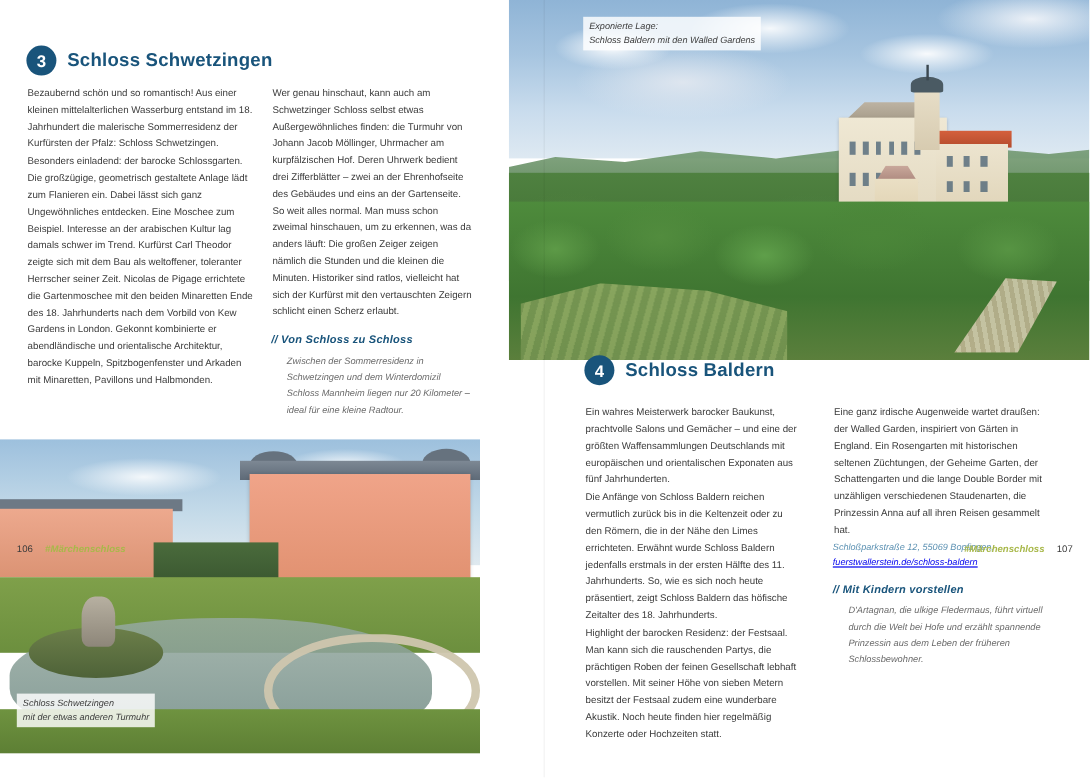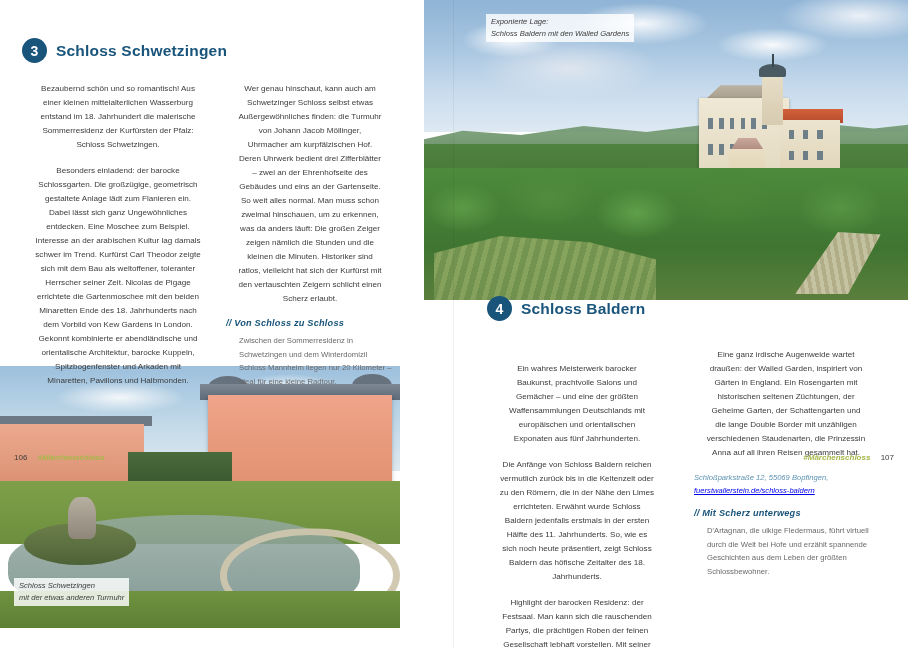--- a/index.html
+++ b/index.html
@@ -174,21 +174,21 @@
   }
   #photo-schwetzingen .grass-bottom {
     position:absolute; left:0; bottom:0; width:100%; height:14%;
     background: linear-gradient(#6f9340, #5d7f34);
   }
 
   
   .col { position: absolute; }
   p.body {
     font-size: 8.1px; line-height: 14.0px; color: #3b3b3b;
-    text-align: center; margin: 12px;
+    text-align: left; margin: 1px;
   }
   p.body + p.body { margin-top: 0; }
 
   .head-row { display:flex; align-items:center; gap:9px; }
   .badge {
     width: 25px; height: 25px; border-radius: 50%;
     background: #19547b; color: #fff;
     font-size: 14px; font-weight: bold;
     display:flex; align-items:center; justify-content:center;
     flex: 0 0 auto;
@@ -203,21 +203,21 @@
     color: #5d92b3;
   }
   .source .link { text-decoration: underline; display:block; }
 
   .callout { margin-top: 11px; }
   .callout-title {
     font-size: 9.2px; font-weight: bold; font-style: italic;
     color: #19547b; letter-spacing: .2px; margin-bottom: 6px;
   }
   .callout-body {
-    font-size: 7.7px; line-height: 13.6px; 
+    font-size: 7.7px; line-height: 13.6px; font-style: italic;
     color: #6a6a6a; padding-left: 13px;
   }
 
   
   .caption {
     position:absolute;
     background: rgba(255,255,255,.82);
     padding: 2px 5px 3px 5px;
     font-size: 7.6px; line-height: 11.6px;
     font-style: italic; color: #3c3c3c;
@@ -321,35 +321,35 @@
       <div class="callout-title">// Von Schloss zu Schloss</div>
       <div class="callout-body">Zwischen der Sommerresidenz in Schwetzingen und dem Winterdomizil Schloss Mannheim liegen nur 20 Kilometer – ideal für eine kleine Radtour.</div>
     </div>
   </div>
 
   <div class="col head-row" style="left:487px; top:296px; width:330px;">
     <div class="badge">4</div>
     <div class="head-title">Schloss Baldern</div>
   </div>
 
-  <div class="col" style="left:487px; top:350px; width:180px;">
+  <div class="col" style="left:487px; top:336px; width:180px;">
     <p class="body">Ein wahres Meisterwerk barocker Baukunst, prachtvolle Salons und Gemächer – und eine der größten Waffensammlungen Deutschlands mit europäischen und orientalischen Exponaten aus fünf Jahrhunderten.</p>
     <p class="body">Die Anfänge von Schloss Baldern reichen vermutlich zurück bis in die Keltenzeit oder zu den Römern, die in der Nähe den Limes errichteten. Erwähnt wurde Schloss Baldern jedenfalls erstmals in der ersten Hälfte des 11. Jahrhunderts. So, wie es sich noch heute präsentiert, zeigt Schloss Baldern das höfische Zeitalter des 18. Jahrhunderts.</p>
     <p class="body">Highlight der barocken Residenz: der Festsaal. Man kann sich die rauschenden Partys, die prächtigen Roben der feinen Gesellschaft lebhaft vorstellen. Mit seiner Höhe von sieben Metern besitzt der Festsaal zudem eine wunderbare Akustik. Noch heute finden hier regelmäßig Konzerte oder Hochzeiten statt.</p>
   </div>
 
   <div class="col" style="left:694px; top:336px; width:184px;">
     <p class="body">Eine ganz irdische Augenweide wartet draußen: der Walled Garden, inspiriert von Gärten in England. Ein Rosengarten mit historischen seltenen Züchtungen, der Geheime Garten, der Schattengarten und die lange Double Border mit unzähligen verschiedenen Staudenarten, die Prinzessin Anna auf all ihren Reisen gesammelt hat.</p>
     <div class="source">
       <div>Schloßparkstraße 12, 55069 Bopfingen,</div>
       <a class="link" href="#">fuerstwallerstein.de/schloss-baldern</a>
     </div>
     <div class="callout">
-      <div class="callout-title">// Mit Scherz unterwegs</div>
-      <div class="callout-body">D'Artagnan, die ulkige Fledermaus, führt virtuell durch die Welt bei Hofe und erzählt spannende Geschichten aus dem Leben der größten Schlossbewohner.</div>
+      <div class="callout-title">// Mit Kindern vorstellen</div>
+      <div class="callout-body">D'Artagnan, die ulkige Fledermaus, führt virtuell durch die Welt bei Hofe und erzählt spannende Prinzessin aus dem Leben der früheren Schlossbewohner.</div>
     </div>
   </div>
 
   <div class="gutter"></div>
 
   <div class="footer" style="left:14px;">
     <span class="folio">106</span>
     <span class="hashtag" style="margin-left:8px;">#Märchenschloss</span>
   </div>
   <div class="footer" style="right:14px;">

